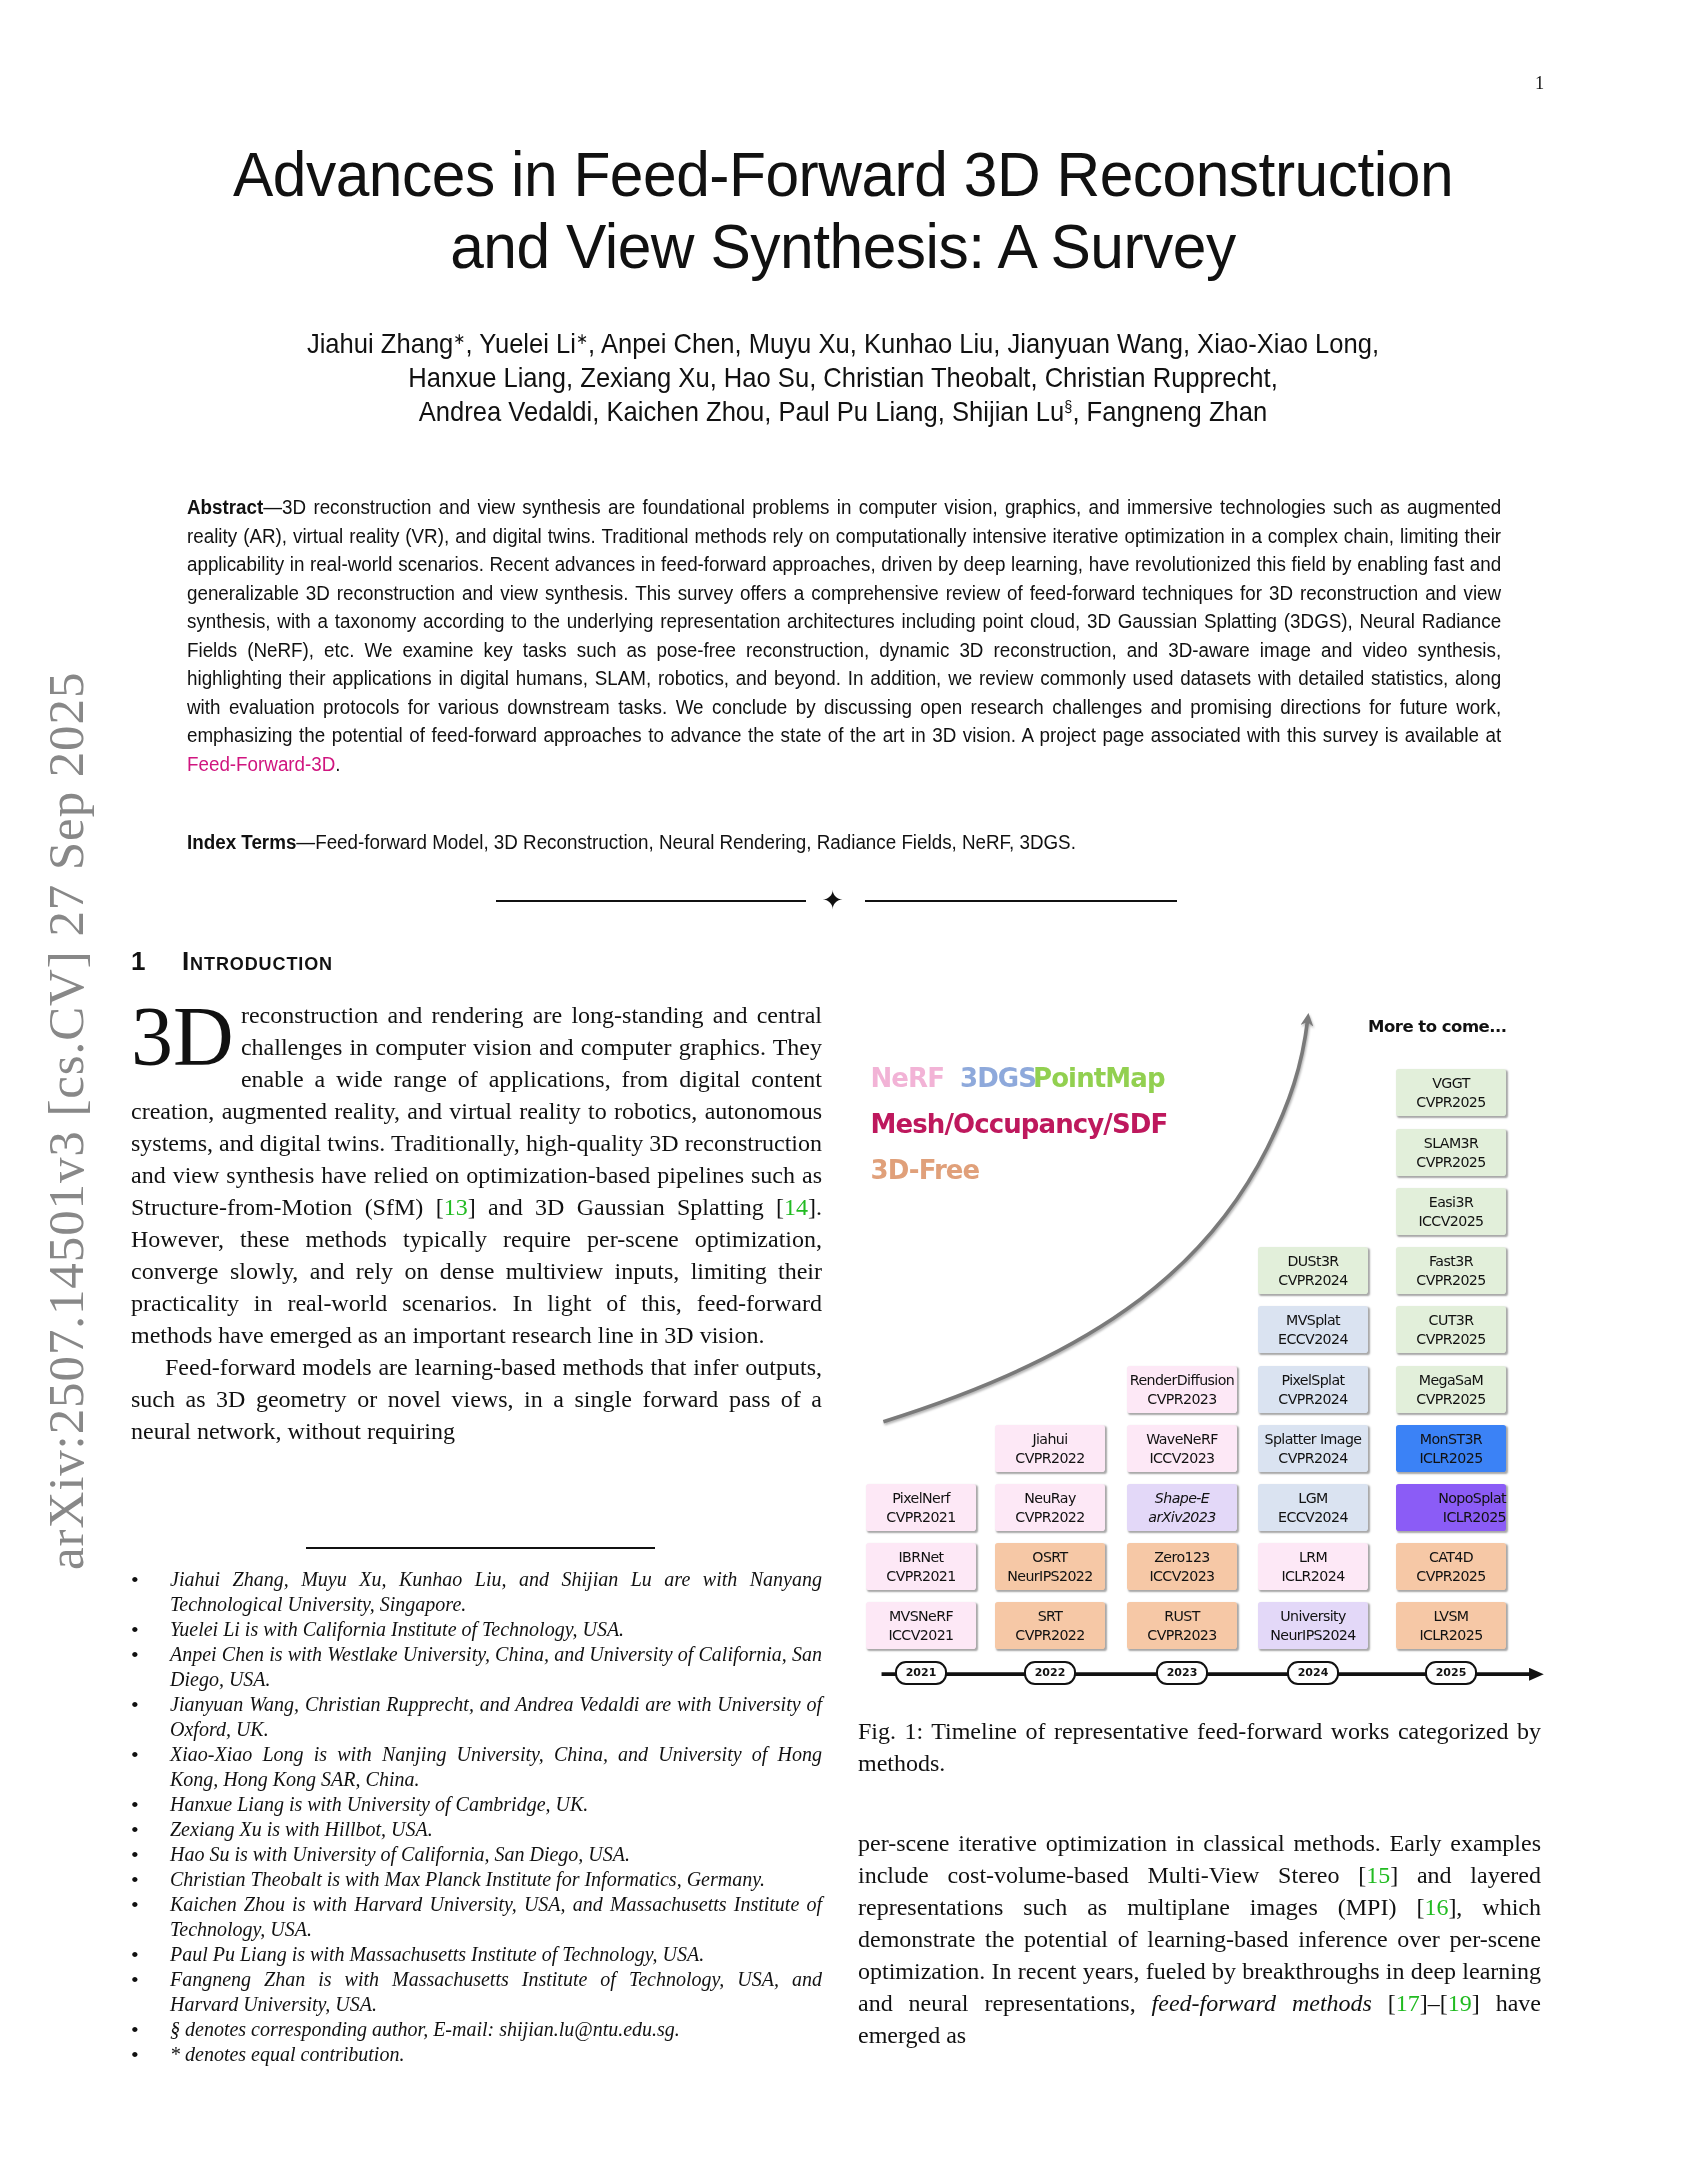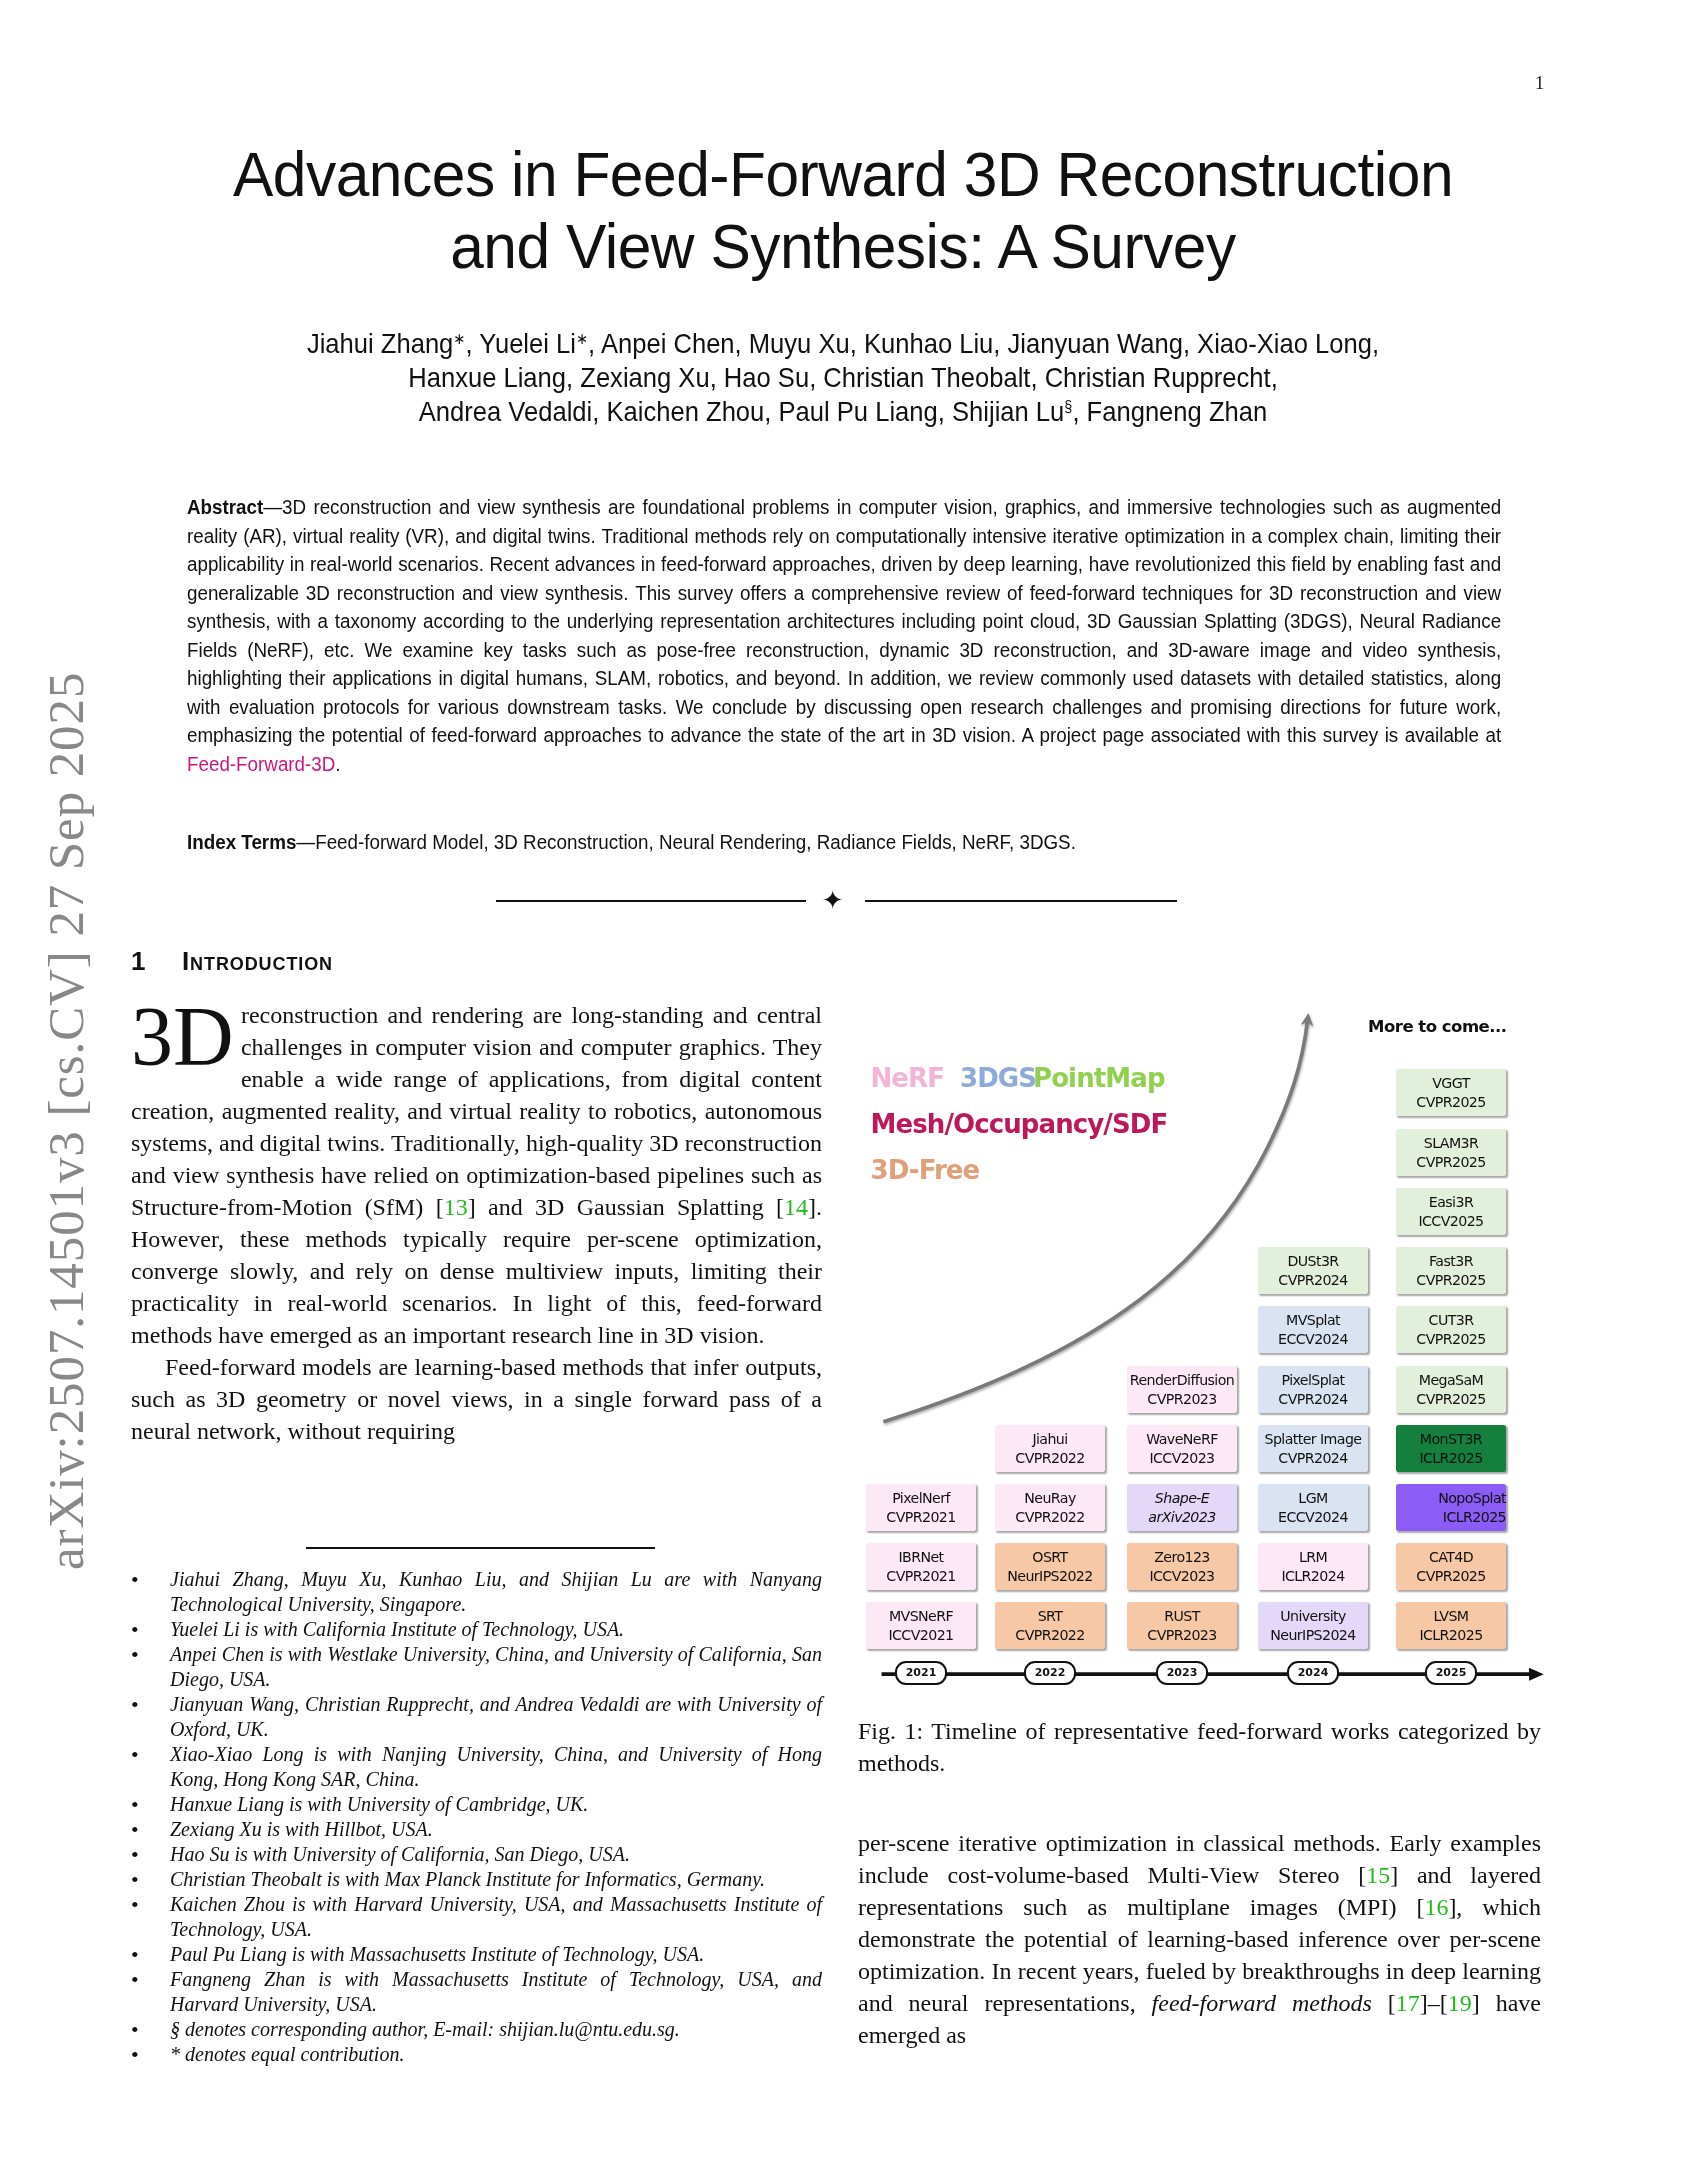--- a/index.html
+++ b/index.html
@@ -198,21 +198,21 @@
         <div>ICLR2025</div>
       </div>
       <div class="box" style="left: 542px; top: 542px; background: rgb(246, 200, 166);">
         <div>CAT4D</div>
         <div>CVPR2025</div>
       </div>
       <div class="box" style="left: 542px; top: 483px; background: #8b5cf6; text-align: right;">
         <div>NopoSplat</div>
         <div>ICLR2025</div>
       </div>
-      <div class="box" style="left: 542px; top: 424px; background: #15803d; text-align: center;">
+      <div class="box" style="left: 542px; top: 424px; background: #3b82f6; text-align: center;">
         <div>MonST3R</div>
         <div>ICLR2025</div>
       </div>
       <div class="box" style="left: 542px; top: 365px; background: rgb(226, 239, 218);">
         <div>MegaSaM</div>
         <div>CVPR2025</div>
       </div>
       <div class="box" style="left: 542px; top: 305px; background: rgb(226, 239, 218);">
         <div>CUT3R</div>
         <div>CVPR2025</div>

